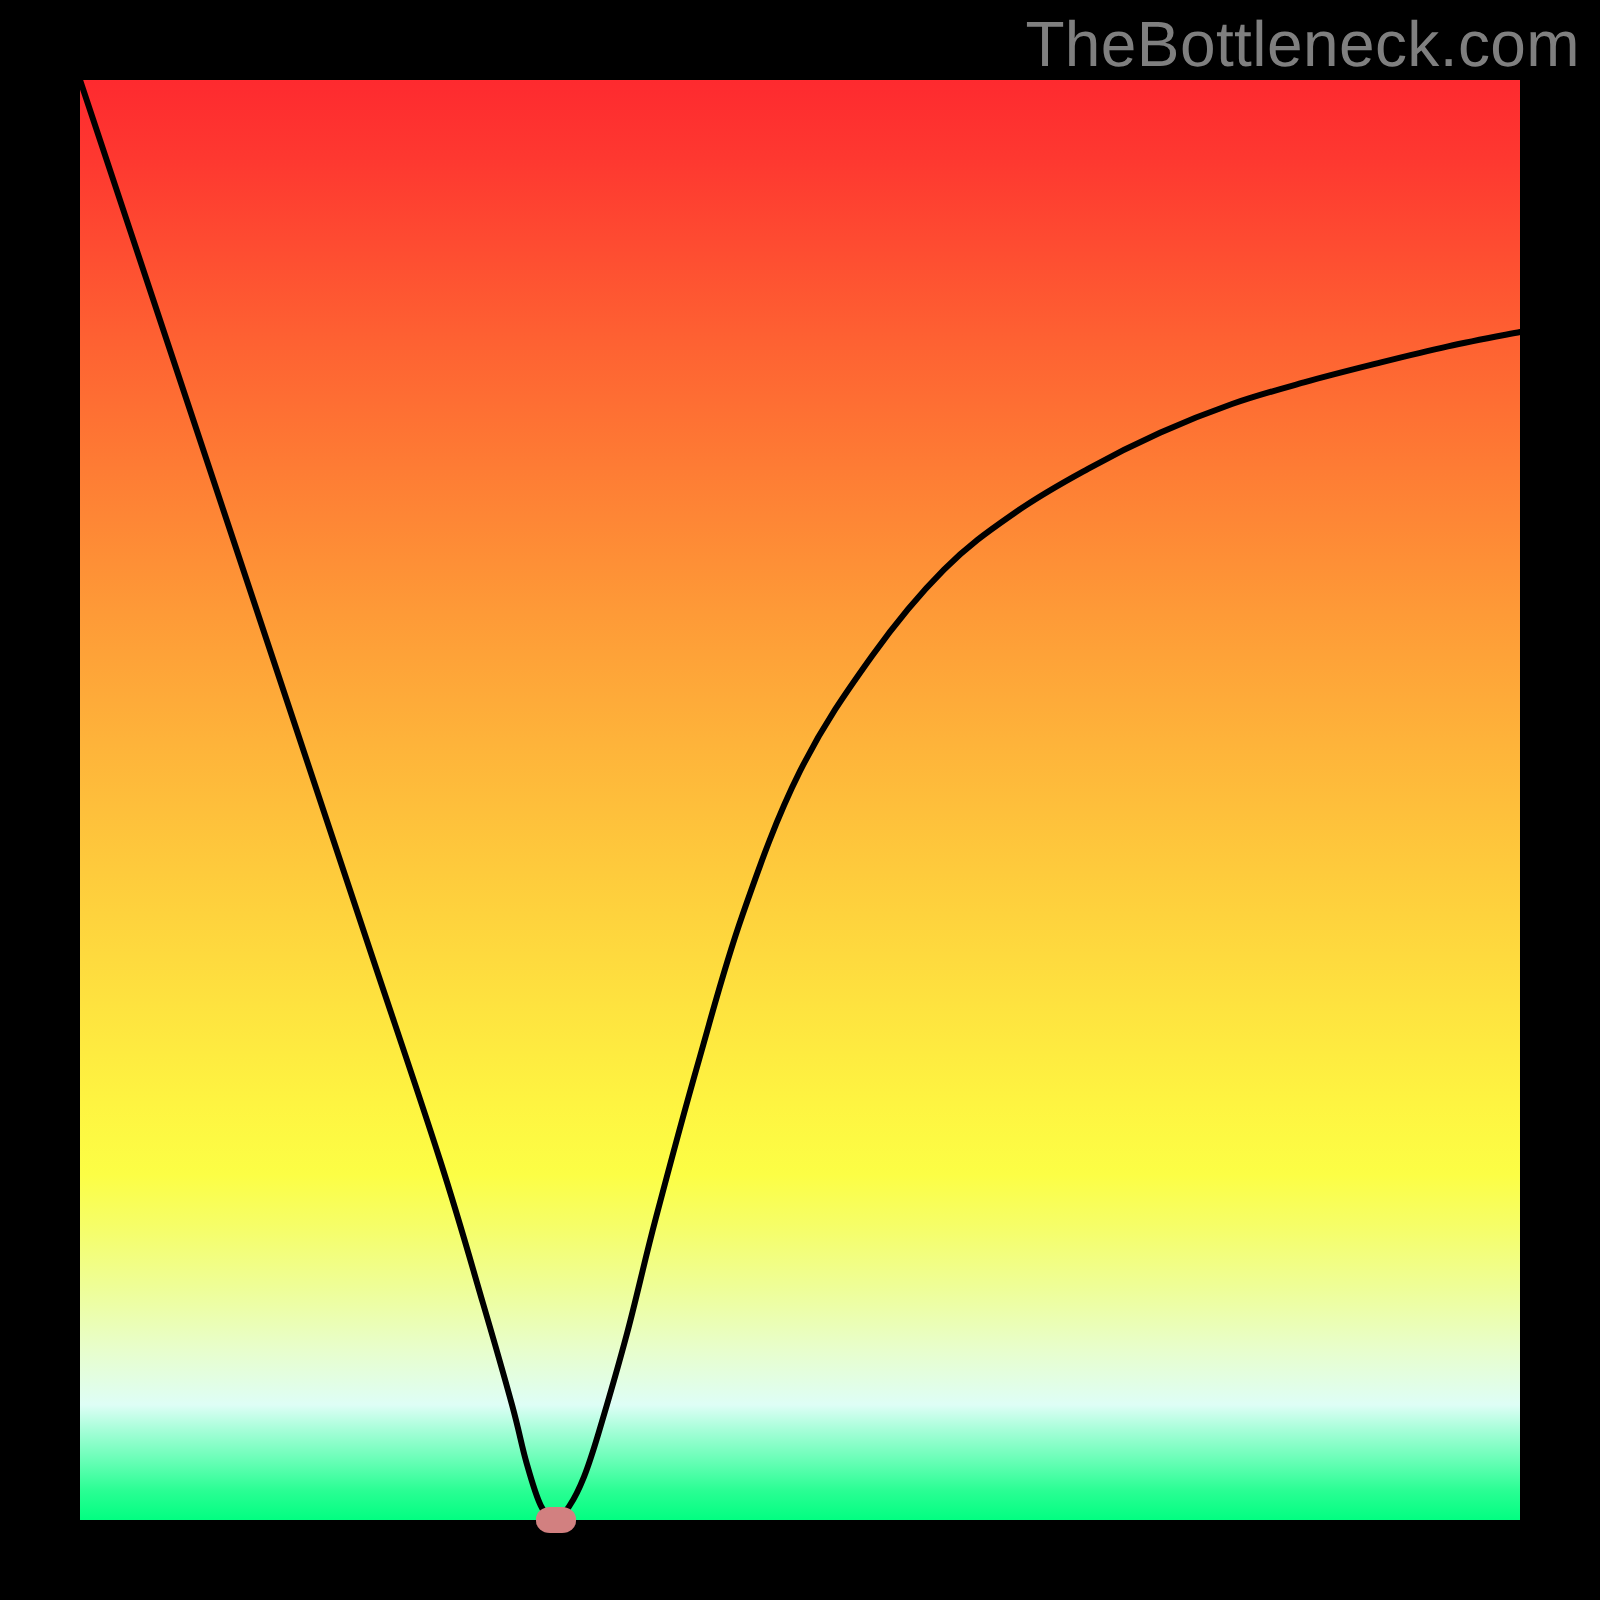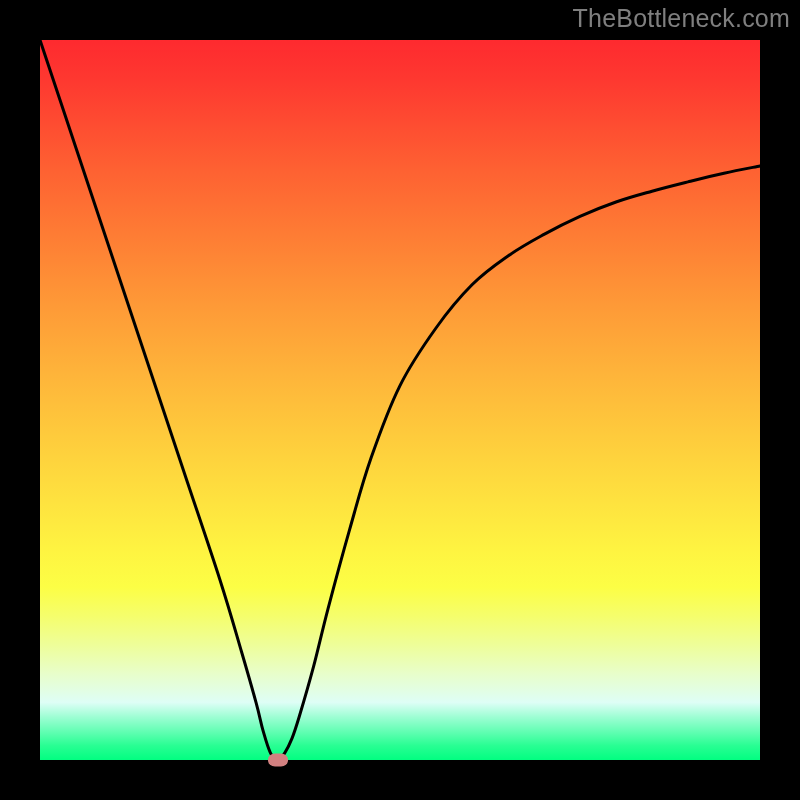--- a/index.html
+++ b/index.html
@@ -65,21 +65,21 @@
     height: 13px;
     border-radius: 7px / 6px;
     background: #d28080;
     transform: translate(-50%, -50%);
   }
   .watermark {
     position: absolute;
     top: 4px;
     right: 10px;
     color: #7f7f7f;
-    font-size: 25px;
+    font-size: 32px;
     letter-spacing: 0.2px;
     font-weight: 400;
   }
 </style>
 </head>
 <body>
 
 <div class="frame">
   <div class="plot-bg"></div>
 

